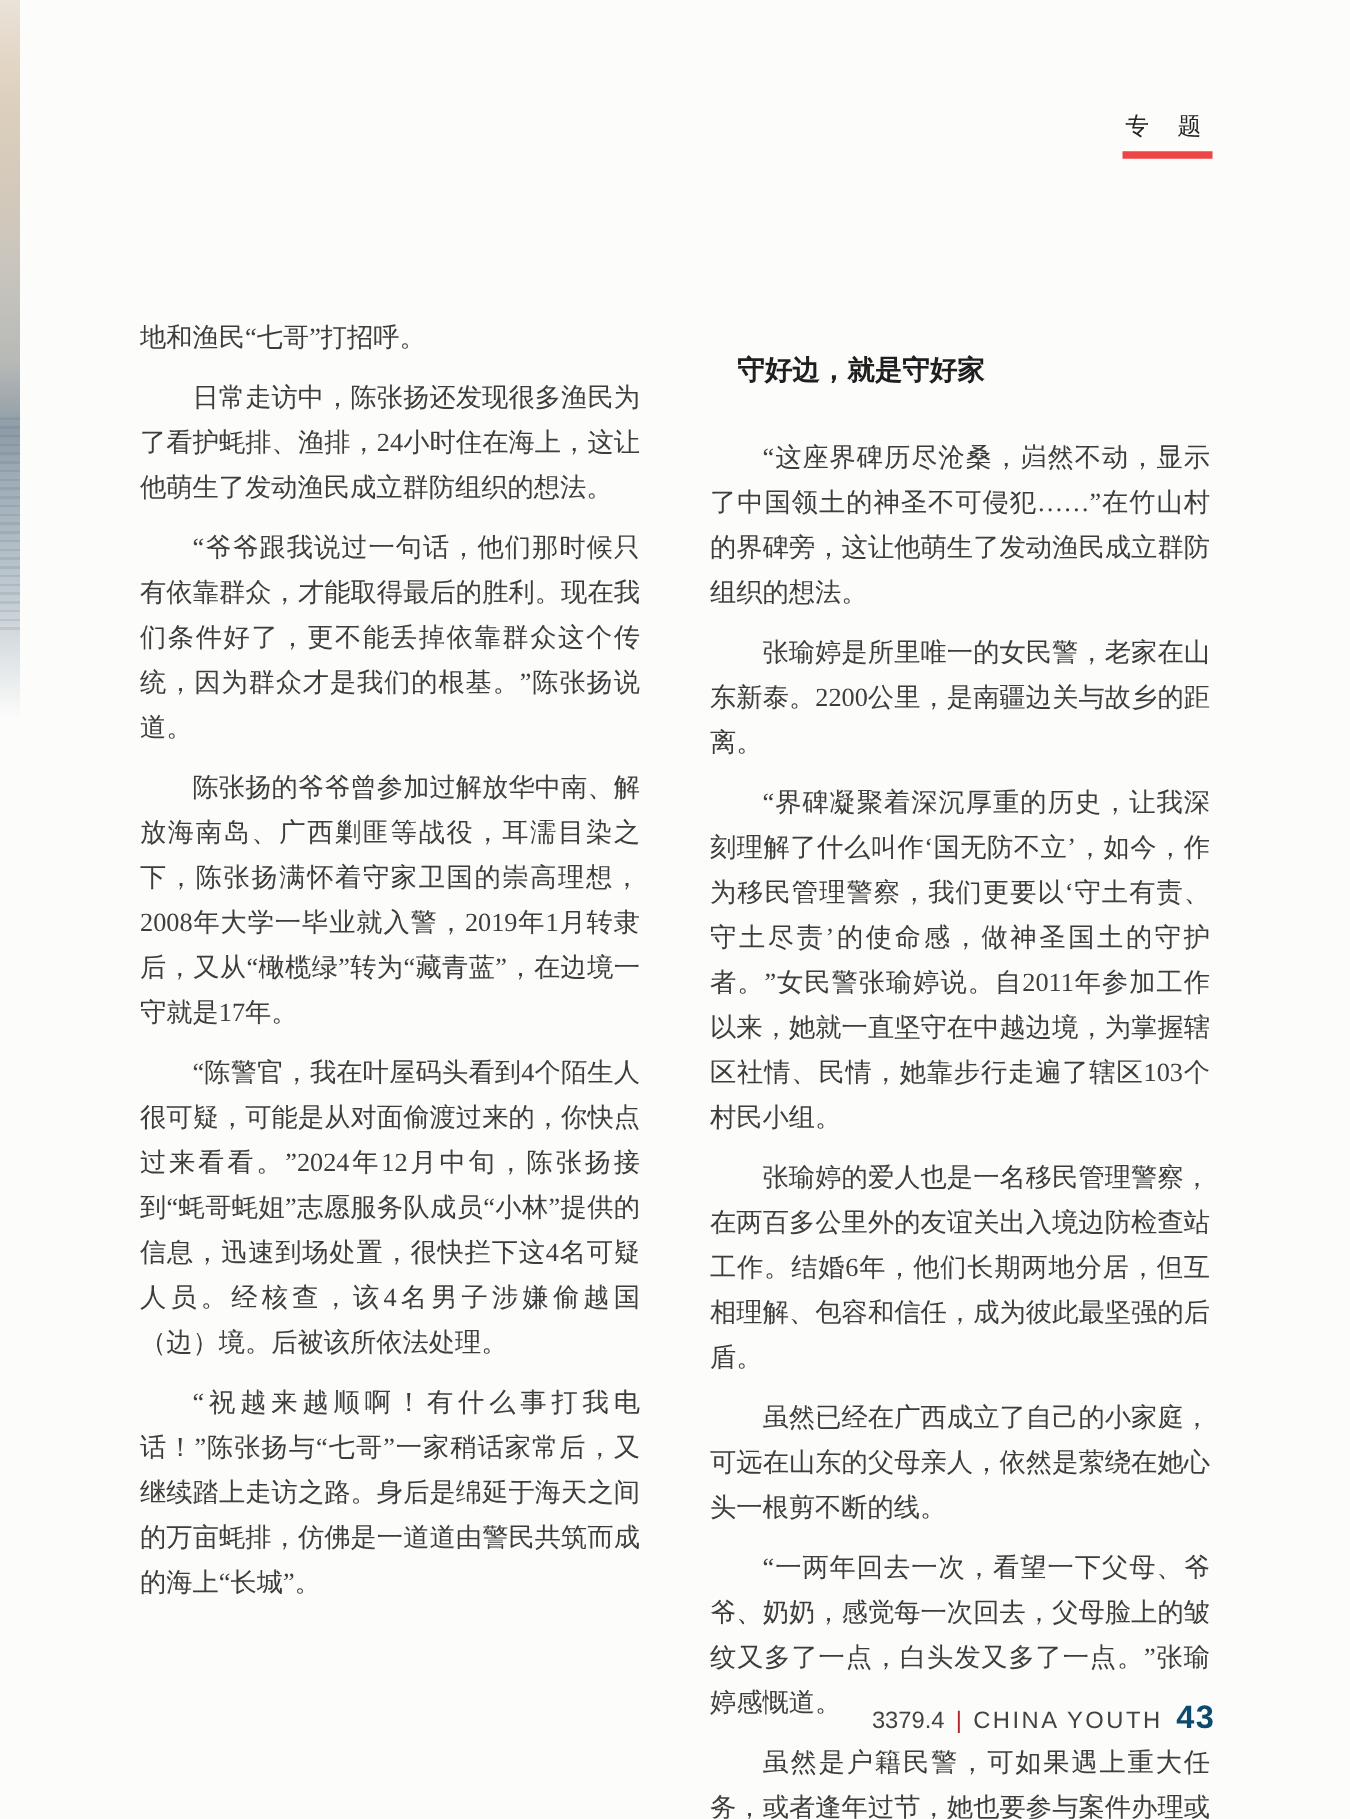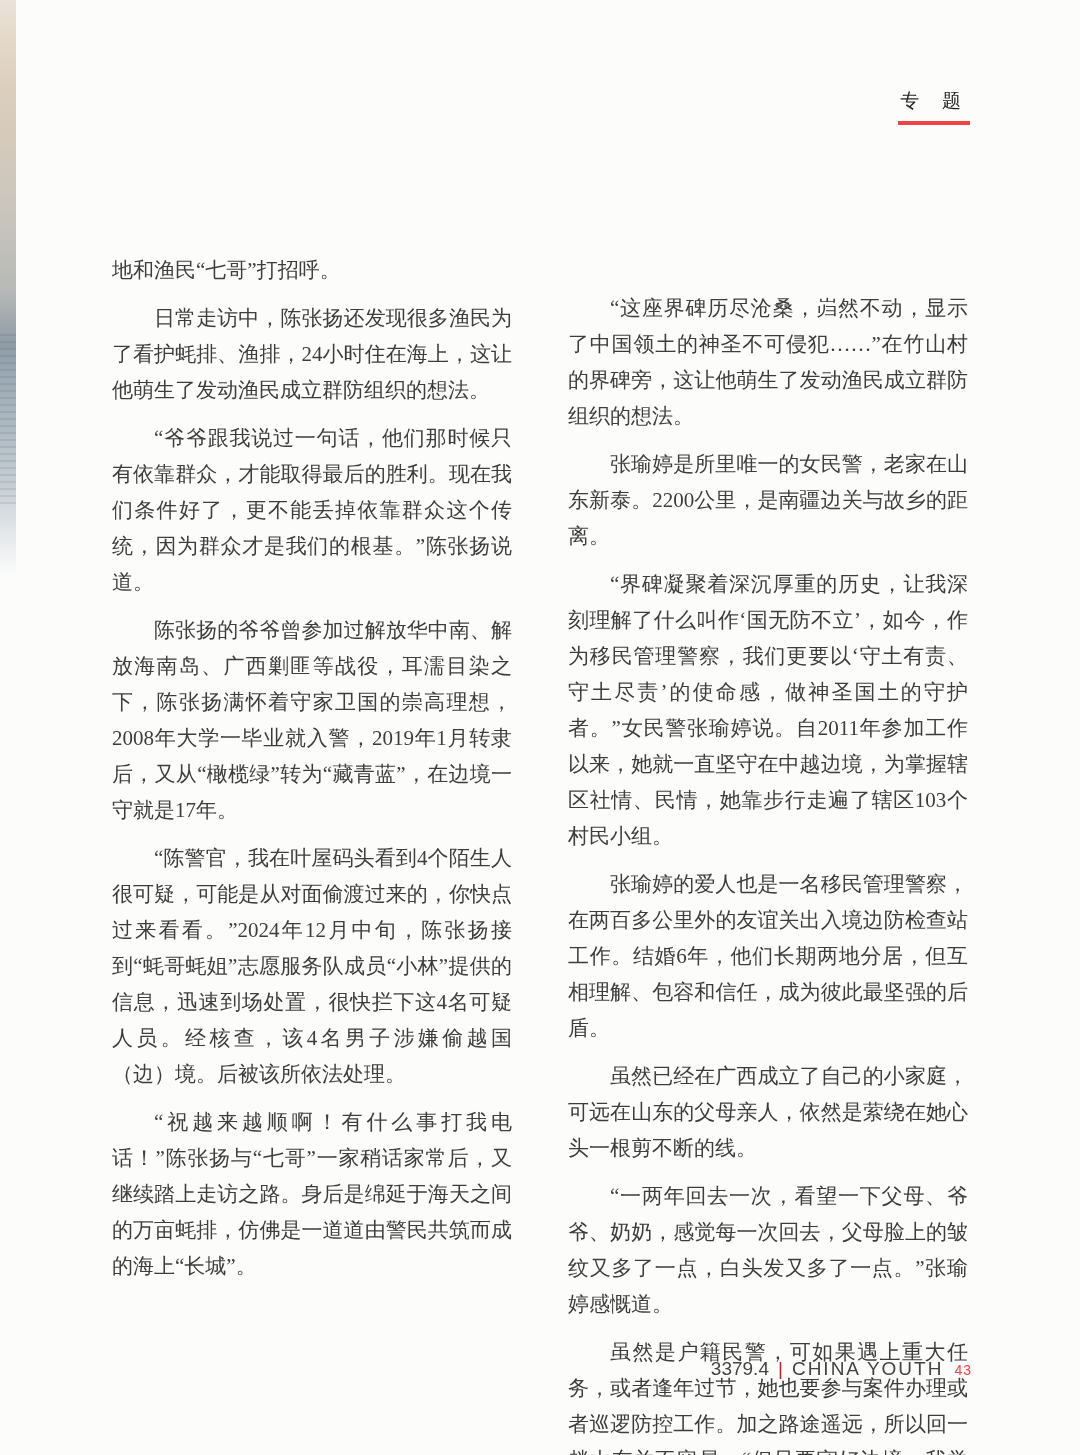--- a/index.html
+++ b/index.html
@@ -35,21 +35,21 @@
       rgba(62,84,104,0.28) 0 2px,
       rgba(255,255,255,0) 2px 7px);
     opacity:.45;
   }
 
   
   .section-label{
     position:absolute;top:88px;right:110px;
     font-size:19px;letter-spacing:9px;
     color:#242424;
-    border-bottom:4px solid #ef4444;
+    border-bottom:6px solid #ef4444;
     padding:0 0 7px 2px;
   }
 
   
   .column{
     position:absolute;width:424px;
     font-size:21px;line-height:36px;
     text-align:justify;
     text-justify:inter-ideograph;
     color:#3d3d3d;
@@ -70,41 +70,42 @@
   
   .footer{
     position:absolute;top:1358px;right:108px;
     display:flex;align-items:baseline;
     font-family:"Liberation Sans","DejaVu Sans",sans-serif;
     color:#434343;
     font-size:19px;
   }
   .footer .sep{color:#b3262a;margin:0 9px;font-weight:400;}
   .footer .mag{letter-spacing:2px;}
-  .footer .pagenum{font-weight:normal;color:#ef4444;font-size:14px;margin-left:11px;letter-spacing:1px;}
+  .footer .pagenum{font-weight:bold;color:#0c4a6e;font-size:26px;margin-left:11px;letter-spacing:1px;}
 </style>
 </head>
 <body>
 
 <div class="photo-strip">
   <div class="ripples"></div>
 </div>
 
 <div class="section-label">专 题</div>
 
 <div class="column col-left">
   <p class="para no-indent">地和渔民“七哥”打招呼。</p>
   <p class="para">日常走访中，陈张扬还发现很多渔民为了看护蚝排、渔排，24小时住在海上，这让他萌生了发动渔民成立群防组织的想法。</p>
   <p class="para">“爷爷跟我说过一句话，他们那时候只有依靠群众，才能取得最后的胜利。现在我们条件好了，更不能丢掉依靠群众这个传统，因为群众才是我们的根基。”陈张扬说道。</p>
   <p class="para">陈张扬的爷爷曾参加过解放华中南、解放海南岛、广西剿匪等战役，耳濡目染之下，陈张扬满怀着守家卫国的崇高理想，2008年大学一毕业就入警，2019年1月转隶后，又从“橄榄绿”转为“藏青蓝”，在边境一守就是17年。</p>
   <p class="para">“陈警官，我在叶屋码头看到4个陌生人很可疑，可能是从对面偷渡过来的，你快点过来看看。”2024年12月中旬，陈张扬接到“蚝哥蚝姐”志愿服务队成员“小林”提供的信息，迅速到场处置，很快拦下这4名可疑人员。经核查，该4名男子涉嫌偷越国（边）境。后被该所依法处理。</p>
   <p class="para">“祝越来越顺啊！有什么事打我电话！”陈张扬与“七哥”一家稍话家常后，又继续踏上走访之路。身后是绵延于海天之间的万亩蚝排，仿佛是一道道由警民共筑而成的海上“长城”。</p>
 </div>
 
 <div class="column col-right">
+  <h2 class="col-heading">守好边，就是守好家</h2>
   <p class="para">“这座界碑历尽沧桑，岿然不动，显示了中国领土的神圣不可侵犯……”在竹山村的界碑旁，这让他萌生了发动渔民成立群防组织的想法。</p>
   <p class="para">张瑜婷是所里唯一的女民警，老家在山东新泰。2200公里，是南疆边关与故乡的距离。</p>
   <p class="para">“界碑凝聚着深沉厚重的历史，让我深刻理解了什么叫作‘国无防不立’，如今，作为移民管理警察，我们更要以‘守土有责、守土尽责’的使命感，做神圣国土的守护者。”女民警张瑜婷说。自2011年参加工作以来，她就一直坚守在中越边境，为掌握辖区社情、民情，她靠步行走遍了辖区103个村民小组。</p>
   <p class="para">张瑜婷的爱人也是一名移民管理警察，在两百多公里外的友谊关出入境边防检查站工作。结婚6年，他们长期两地分居，但互相理解、包容和信任，成为彼此最坚强的后盾。</p>
   <p class="para">虽然已经在广西成立了自己的小家庭，可远在山东的父母亲人，依然是萦绕在她心头一根剪不断的线。</p>
   <p class="para">“一两年回去一次，看望一下父母、爷爷、奶奶，感觉每一次回去，父母脸上的皱纹又多了一点，白头发又多了一点。”张瑜婷感慨道。</p>
   <p class="para">虽然是户籍民警，可如果遇上重大任务，或者逢年过节，她也要参与案件办理或者巡逻防控工作。加之路途遥远，所以回一趟山东并不容易。“但只要守好边境，我觉得这种付出再多都值得，父母在家里也放心。”张瑜婷说。</p>
   <p class="para">
     <span>日月轮转，年复一年。正是一代代戍边人，像红树林一样扎根坚守边境一线，迎风战浪，换来了边境的安宁祥和。</span>
   </p>

